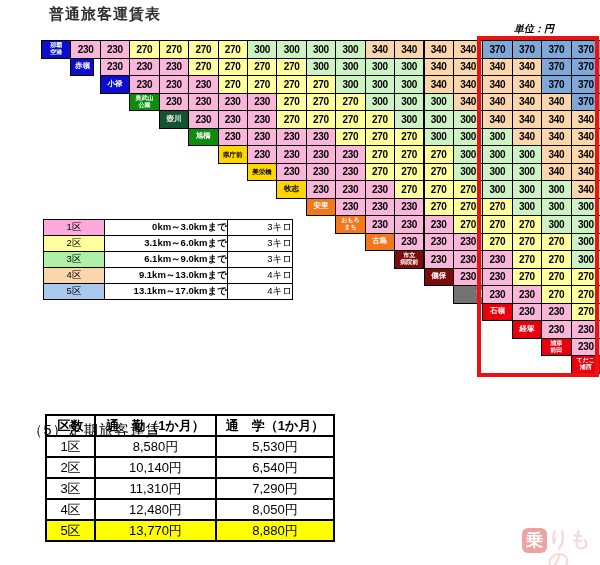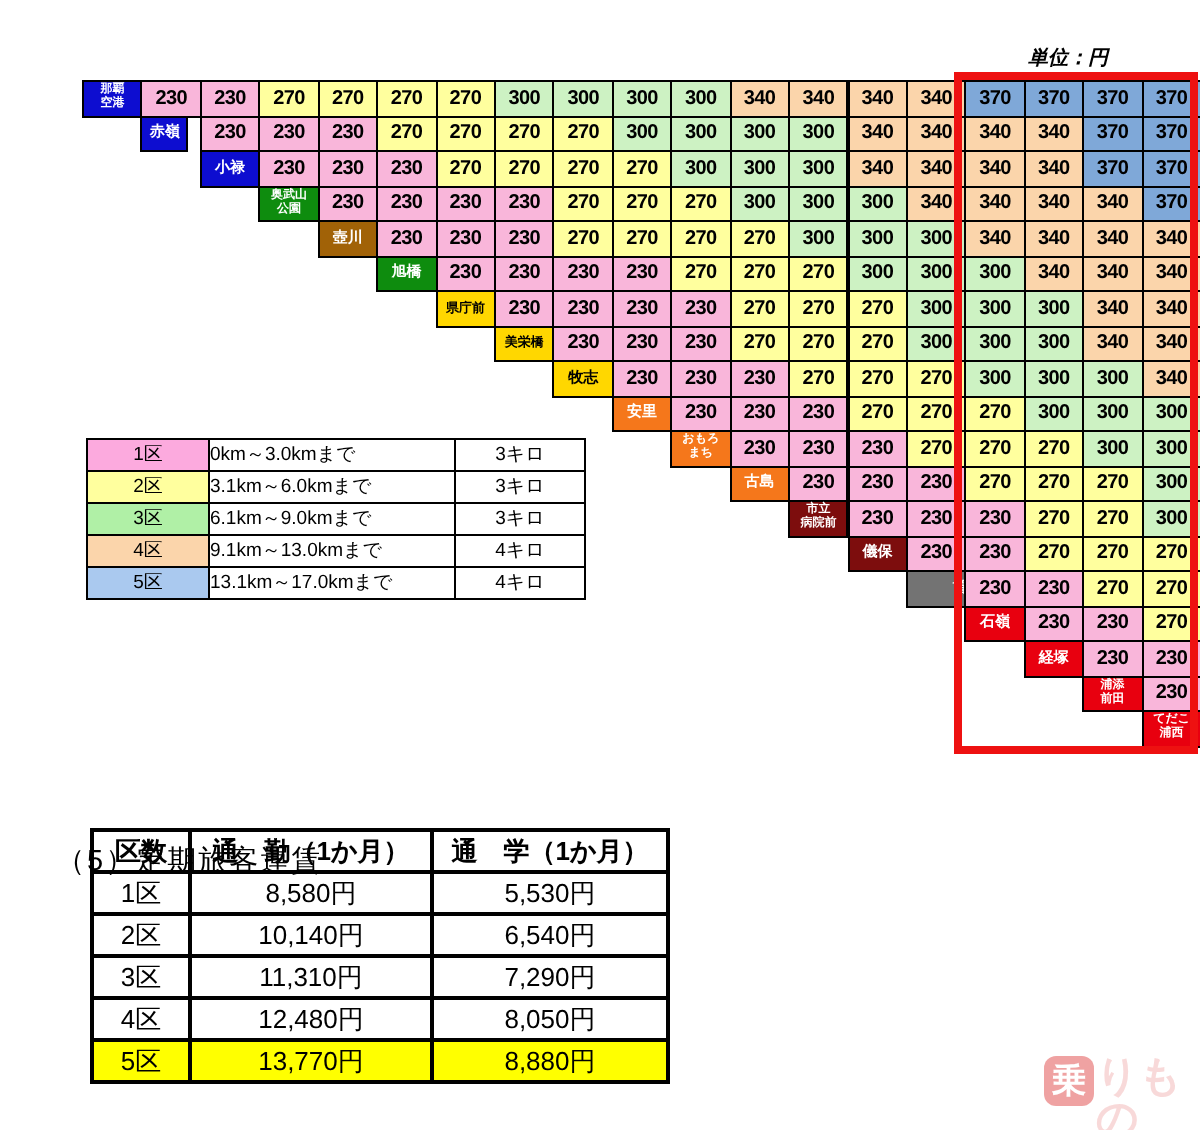--- a/index.html
+++ b/index.html
@@ -10,42 +10,43 @@
   .unit-label{position:absolute;left:514px;top:22px;font-size:10px;font-weight:bold;font-style:italic;}
   .matrix{position:absolute;left:41px;top:40px;width:559px;height:333px;}
   .cell{position:absolute;box-sizing:border-box;border:1px solid #000;display:flex;
         align-items:center;justify-content:center;text-align:center;font-weight:bold;}
   .cell.fare{font-size:10px;letter-spacing:-0.3px;}
   .cell.st{line-height:1.1;}
   .redbox{position:absolute;left:477px;top:36px;width:114px;height:333px;border:4px solid #ee1111;z-index:5;pointer-events:none;}
   table.legend{position:absolute;left:43px;top:219px;border-collapse:collapse;}
   table.legend td{border:1px solid #000;height:15px;font-size:9.5px;padding:0;}
   td.zl-zone{width:60px;text-align:center;}
-  td.zl-range{width:122px;text-align:left;padding-right:5px;}
-  td.zl-km{width:64px;text-align:center;padding-right:12px;}
+  td.zl-range{width:122px;text-align:right;padding-right:5px;font-weight:bold;}
+  td.zl-km{width:64px;text-align:right;padding-right:12px;}
   .sec5-title{position:absolute;left:28px;top:384px;font-size:14.5px;font-weight:normal;letter-spacing:1px;margin-top:37px;}
   .sec5-note{position:absolute;left:176px;top:399px;font-size:7.5px;color:#8a8272;font-weight:bold;}
   table.commuter{position:absolute;left:45px;top:414px;border-collapse:collapse;}
   table.commuter th,table.commuter td{border:2px solid #000;padding:0;text-align:center;font-size:13px;}
   table.commuter th{height:19px;font-weight:bold;}
   table.commuter td{height:19px;font-weight:normal;}
   .col-zone{width:47px;}
   .col-commute{width:119px;}
   .col-school{width:116px;}
   tr.hl td{background:#ffff00;}
   .watermark{position:absolute;left:522px;top:528px;display:flex;align-items:flex-start;opacity:0.5;}
   .wm-seal{width:25px;height:25px;background:#e04848;color:#fff;border-radius:6px;display:flex;
            align-items:center;justify-content:center;font-size:17px;font-weight:bold;flex:0 0 auto;}
   .wm-col{margin-left:1px;}
   .wm-main{font-size:21px;font-weight:bold;color:#f2b5b5;line-height:1;}
 </style>
 </head>
 <body>
 
 <div class="page">
+  <div class="page-title">普通旅客運賃表</div>
   <div class="unit-label">単位：円</div>
 
   <div class="matrix">
       <div class="cell st" style="background: rgb(13, 13, 208); color: rgb(255, 255, 255); font-size: 6px; flex-direction: column; line-height: 1.15; left: 0px; top: 0px; width: 30.42px; height: 18.5px;">那覇<br>空港</div>
       <div class="cell fare" style="background: rgb(249, 182, 218); left: 29.4px; top: 0px; width: 30.42px; height: 18.5px;">230</div>
       <div class="cell fare" style="background: rgb(249, 182, 218); left: 58.8px; top: 0px; width: 30.42px; height: 18.5px;">230</div>
       <div class="cell fare" style="background: rgb(255, 255, 158); left: 88.3px; top: 0px; width: 30.42px; height: 18.5px;">270</div>
       <div class="cell fare" style="background: rgb(255, 255, 158); left: 117.7px; top: 0px; width: 30.42px; height: 18.5px;">270</div>
       <div class="cell fare" style="background: rgb(255, 255, 158); left: 147.1px; top: 0px; width: 30.42px; height: 18.5px;">270</div>
       <div class="cell fare" style="background: rgb(255, 255, 158); left: 176.5px; top: 0px; width: 30.42px; height: 18.5px;">270</div>
@@ -105,21 +106,21 @@
       <div class="cell fare" style="background: rgb(255, 255, 158); left: 264.8px; top: 52.5px; width: 30.42px; height: 18.5px;">270</div>
       <div class="cell fare" style="background: rgb(255, 255, 158); left: 294.2px; top: 52.5px; width: 30.42px; height: 18.5px;">270</div>
       <div class="cell fare" style="background: rgb(205, 242, 195); left: 323.6px; top: 52.5px; width: 30.42px; height: 18.5px;">300</div>
       <div class="cell fare" style="background: rgb(205, 242, 195); left: 353px; top: 52.5px; width: 30.42px; height: 18.5px;">300</div>
       <div class="cell fare" style="background: rgb(205, 242, 195); left: 382.5px; top: 52.5px; width: 30.42px; height: 18.5px;">300</div>
       <div class="cell fare" style="background: rgb(251, 213, 171); left: 411.9px; top: 52.5px; width: 30.42px; height: 18.5px;">340</div>
       <div class="cell fare" style="background: rgb(251, 213, 171); left: 441.3px; top: 52.5px; width: 30.42px; height: 18.5px;">340</div>
       <div class="cell fare" style="background: rgb(251, 213, 171); left: 470.7px; top: 52.5px; width: 30.42px; height: 18.5px;">340</div>
       <div class="cell fare" style="background: rgb(251, 213, 171); left: 500.1px; top: 52.5px; width: 30.42px; height: 18.5px;">340</div>
       <div class="cell fare" style="background: rgb(127, 168, 216); left: 529.6px; top: 52.5px; width: 30.42px; height: 18.5px;">370</div>
-      <div class="cell st" style="background: #a16207; color: rgb(255, 255, 255); font-size: 7.5px; flex-direction: column; line-height: 1.15; left: 117.7px; top: 70px; width: 30.42px; height: 18.5px;">壺川</div>
+      <div class="cell st" style="background: #14532d; color: rgb(255, 255, 255); font-size: 7.5px; flex-direction: column; line-height: 1.15; left: 117.7px; top: 70px; width: 30.42px; height: 18.5px;">壺川</div>
       <div class="cell fare" style="background: rgb(249, 182, 218); left: 147.1px; top: 70px; width: 30.42px; height: 18.5px;">230</div>
       <div class="cell fare" style="background: rgb(249, 182, 218); left: 176.5px; top: 70px; width: 30.42px; height: 18.5px;">230</div>
       <div class="cell fare" style="background: rgb(249, 182, 218); left: 205.9px; top: 70px; width: 30.42px; height: 18.5px;">230</div>
       <div class="cell fare" style="background: rgb(255, 255, 158); left: 235.4px; top: 70px; width: 30.42px; height: 18.5px;">270</div>
       <div class="cell fare" style="background: rgb(255, 255, 158); left: 264.8px; top: 70px; width: 30.42px; height: 18.5px;">270</div>
       <div class="cell fare" style="background: rgb(255, 255, 158); left: 294.2px; top: 70px; width: 30.42px; height: 18.5px;">270</div>
       <div class="cell fare" style="background: rgb(255, 255, 158); left: 323.6px; top: 70px; width: 30.42px; height: 18.5px;">270</div>
       <div class="cell fare" style="background: rgb(205, 242, 195); left: 353px; top: 70px; width: 30.42px; height: 18.5px;">300</div>
       <div class="cell fare" style="background: rgb(205, 242, 195); left: 382.5px; top: 70px; width: 30.42px; height: 18.5px;">300</div>
       <div class="cell fare" style="background: rgb(205, 242, 195); left: 411.9px; top: 70px; width: 30.42px; height: 18.5px;">300</div>

